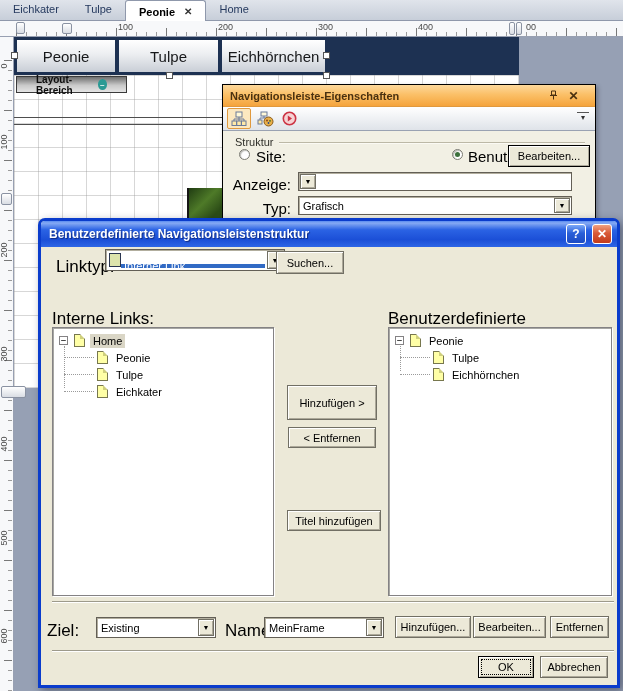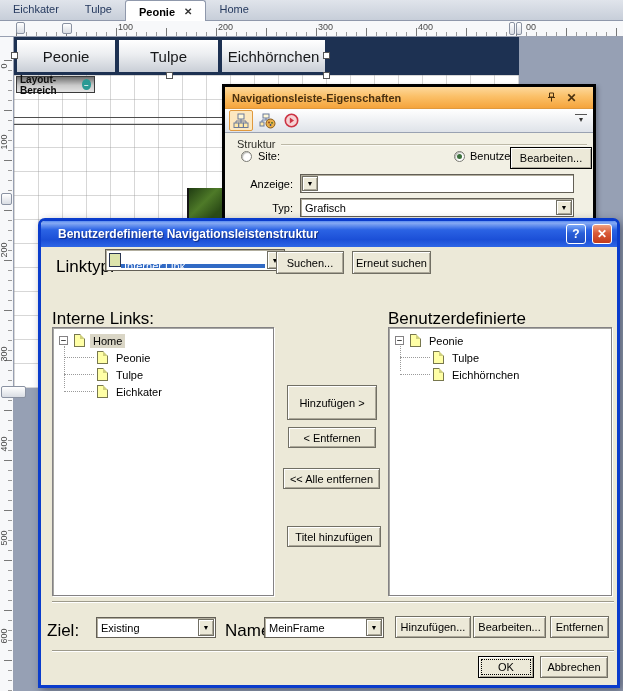--- a/index.html
+++ b/index.html
@@ -44,53 +44,53 @@
   .page-area { position:absolute; left:14px; top:37px; width:505px; height:351px; background:#fff; }
   .grid { position:absolute; left:0; top:38px; width:505px; height:313px;
           background-image:
             repeating-linear-gradient(90deg,rgba(150,150,150,.38) 0 1px,transparent 1px 24px),
             repeating-linear-gradient(0deg,rgba(150,150,150,.38) 0 1px,transparent 1px 24px); }
   .navyband { position:absolute; left:0; top:0; width:505px; height:38px; background:#1d3152; }
   .navbtn { position:absolute; top:2px; height:34px; display:flex; align-items:center; justify-content:center;
             background:linear-gradient(180deg,#ffffff 0%,#eceef1 45%,#c9ced6 100%);
             border:1px solid #1d3152; font-size:15px; color:#17181a; }
   .handle { position:absolute; width:7px; height:7px; background:#fff; border:1px solid #555; z-index:3; }
-  .layout-chip { position:absolute; left:2px; top:39px; width:79px; height:17px;
+  .layout-chip { position:absolute; left:2px; top:39px; width:111px; height:17px;
                  background:linear-gradient(180deg,#6f6f6f,#c9c9c9 55%,#e4e4e4);
                  border:1px solid #3a3a3a; display:flex; align-items:center; justify-content:space-between;
-                 padding:0 3px; font-size:10px; font-weight:bold; color:#0d0d0d; }
+                 padding:0 19px; font-size:10px; font-weight:bold; color:#0d0d0d; }
   .teal-dot { width:11px; height:11px; border-radius:50%; background:#2a9a94; color:#fff; font-size:8px;
               display:flex; align-items:center; justify-content:center; line-height:1; }
   .guide { position:absolute; left:0; width:208px; height:1px; background:#4e4e4e; }
   .plant { position:absolute; left:173px; top:151px; width:35px; height:32px;
            background:linear-gradient(135deg,#203c12 0%,#4e7a28 45%,#2c4d17 80%); border-left:2px solid #161616; }
 
   
   .panel { position:absolute; left:222px; top:84px; width:374px; height:160px; z-index:20;
-           background:#f2f0e4; border:3px solid #000000; box-shadow:2px 2px 4px rgba(40,45,60,.35); }
+           background:#f2f0e4; border:1px solid #000000; box-shadow:2px 2px 4px rgba(40,45,60,.35); }
   .panel-title { position:absolute; left:0; top:0; right:0; height:22px;
                  background:linear-gradient(180deg,#fdd89c 0%,#fbc068 45%,#f5a43c 100%);
                  border-bottom:1px solid #e0993e; display:flex; align-items:center;
                  padding-left:7px; font-size:11px; font-weight:bold; color:#4a3110; }
   .panel-title .sys { position:absolute; top:3px; width:15px; height:15px; display:flex;
                       align-items:center; justify-content:center; color:#4a3110; font-size:12px; }
   .panel-toolbar { position:absolute; left:0; top:22px; right:0; height:24px;
                    background:linear-gradient(180deg,#ffffff,#dfe3e9); border-bottom:1px solid #9aa2b2; }
   .tool { position:absolute; display:flex; align-items:center; justify-content:center; }
   .tool.sel { border:1px solid #e0993e; background:#fce8c0; border-radius:2px; }
   .overflow { position:absolute; right:6px; top:5px; width:12px; font-size:8px; color:#333; text-align:center;
               border-top:1px solid #555; padding-top:1px; line-height:1; }
   .grp-label { position:absolute; left:12px; top:51px; font-size:11px; color:#30302a; }
   .grp-line { position:absolute; left:56px; top:57px; width:306px; height:2px;
               border-top:1px solid #bcb8a6; border-bottom:1px solid #fbfaf4; }
   .radio { position:absolute; width:11px; height:11px; border-radius:50%; background:#fff;
            border:1px solid #7b7b73; box-shadow:inset 1px 1px 1px rgba(120,120,110,.5); }
   .radio.sel::after { content:""; position:absolute; left:2px; top:2px; width:5px; height:5px;
                       border-radius:50%; background:#3c703c; }
-  .plabel { position:absolute; font-size:11px; color:#000; }
+  .plabel { position:absolute; font-size:15px; color:#000; }
   .plabel.right { text-align:right; }
 
   
   .btn { position:absolute; background:#ece9d8; border:1px solid #716f64; font-size:11px; color:#000;
          display:flex; align-items:center; justify-content:center;
          box-shadow:inset 1px 1px 0 #ffffff, inset -1px -1px 0 #aca899; cursor:default; }
   .btn.default { border:1px solid #000; box-shadow:0 0 0 0 #000, inset 1px 1px 0 #ffffff, inset -1px -1px 0 #aca899; }
   .btn.focusdot { outline:1px dotted #000; outline-offset:-4px; }
   .combo { position:absolute; background:#fff; border:1px solid #635f56;
            box-shadow:inset 1px 1px 0 #b2ae9e; display:flex; align-items:stretch; font-size:11px; }
@@ -101,21 +101,21 @@
                  display:flex; align-items:center; justify-content:center; font-size:7px; color:#000; }
   .citype { width:12px; height:14px; background:#dde4ac; border:1px solid #2a3550; margin:3px 0 3px 3px;
             flex:none; }
 
   
   .dialog { position:absolute; left:38px; top:218px; width:582px; height:470px; z-index:30;
             background:#ece9d8; border:3px solid #0a3ccc; border-radius:7px 7px 0 0;
             box-shadow:3px 3px 8px rgba(20,25,45,.45); }
   .dlg-title { position:absolute; left:0; top:0; right:0; height:26px; border-radius:4px 4px 0 0;
                background:linear-gradient(180deg,#5a8cf0 0%,#86aaf4 8%,#2b63e4 34%,#1b4fd7 72%,#2e66e6 100%);
-               display:flex; align-items:center; padding-left:17px;
+               display:flex; align-items:center; padding-left:8px;
                font-size:12px; font-weight:bold; color:#fff; text-shadow:1px 1px 1px rgba(0,0,40,.5); }
   .tb-btn { position:absolute; top:3px; width:20px; height:20px; border:1px solid #fff; border-radius:3px;
             color:#fff; font-weight:bold; font-size:12px; display:flex; align-items:center; justify-content:center; }
   .tb-help { background:linear-gradient(180deg,#7aa8f8,#2a5fd8 45%,#1c4bc4); }
   .tb-close { background:linear-gradient(180deg,#f0a080,#d95b38 45%,#c23a1a); }
   .dlabel { position:absolute; font-size:17px; color:#000; }
   .tree { position:absolute; background:#fff; border:1px solid #848284;
           box-shadow:inset 1px 1px 0 rgba(95,95,88,.55), 1px 1px 0 #fff; overflow:hidden; font-size:11px; }
   .tin { padding:4px 0 0 6px; }
   .trow { height:17px; display:flex; align-items:center; }
@@ -266,21 +266,20 @@
     <div class="tb-btn tb-help" style="left:525px">?</div>
     <div class="tb-btn tb-close" style="left:551px">✕</div>
 
     <div class="dlabel" style="left:15px;top:36px">Linktyp:</div>
     <div class="combo" style="left:64px;top:28px;width:180px;height:22px">
       <span class="citype"></span>
       <span class="val hl">Interner Link</span>
       <span class="dbtn">▼</span>
     </div>
     <div class="btn" style="left:235px;top:30px;width:68px;height:23px">Suchen...</div>
-    <div class="btn" style="left:311px;top:30px;width:79px;height:23px">Erneut suchen</div>
 
     <div class="dlabel" style="left:11px;top:88px">Interne Links:</div>
     <div class="dlabel" style="left:347px;top:88px">Benutzerdefinierte Navigationsleiste:</div>
 
     <div class="tree" style="left:11px;top:106px;width:222px;height:269px">
       <div class="tin">
         <div class="trow">
           <span class="exp">−</span>
           <span class="picon"></span>
           <span class="tlabel sel">Home</span>
@@ -317,22 +316,21 @@
           <div class="trow kid">
             <span class="picon"></span>
             <span class="tlabel">Eichhörnchen</span>
           </div>
         </div>
       </div>
     </div>
 
     <div class="btn" style="left:246px;top:164px;width:90px;height:35px">Hinzufügen &gt;</div>
     <div class="btn" style="left:247px;top:206px;width:88px;height:21px">&lt; Entfernen</div>
-    <div class="btn" style="left:242px;top:247px;width:97px;height:21px">&lt;&lt; Alle entfernen</div>
-    <div class="btn" style="left:246px;top:305px;width:94px;height:21px">Titel hinzufügen</div>
+    <div class="btn" style="left:246px;top:289px;width:94px;height:21px">Titel hinzufügen</div>
 
     <div class="divider" style="left:11px;top:380px;width:562px"></div>
 
     <div class="dlabel" style="left:6px;top:400px">Ziel:</div>
     <div class="combo" style="left:55px;top:396px;width:120px;height:21px">
       <span class="val">Existing</span>
       <span class="dbtn">▼</span>
     </div>
     <div class="dlabel" style="left:184px;top:400px">Name:</div>
     <div class="combo" style="left:223px;top:396px;width:120px;height:21px">

